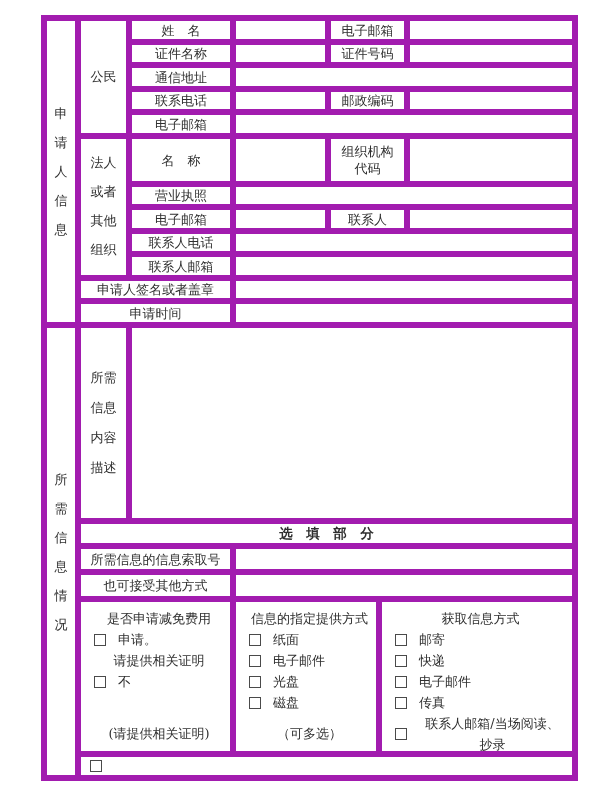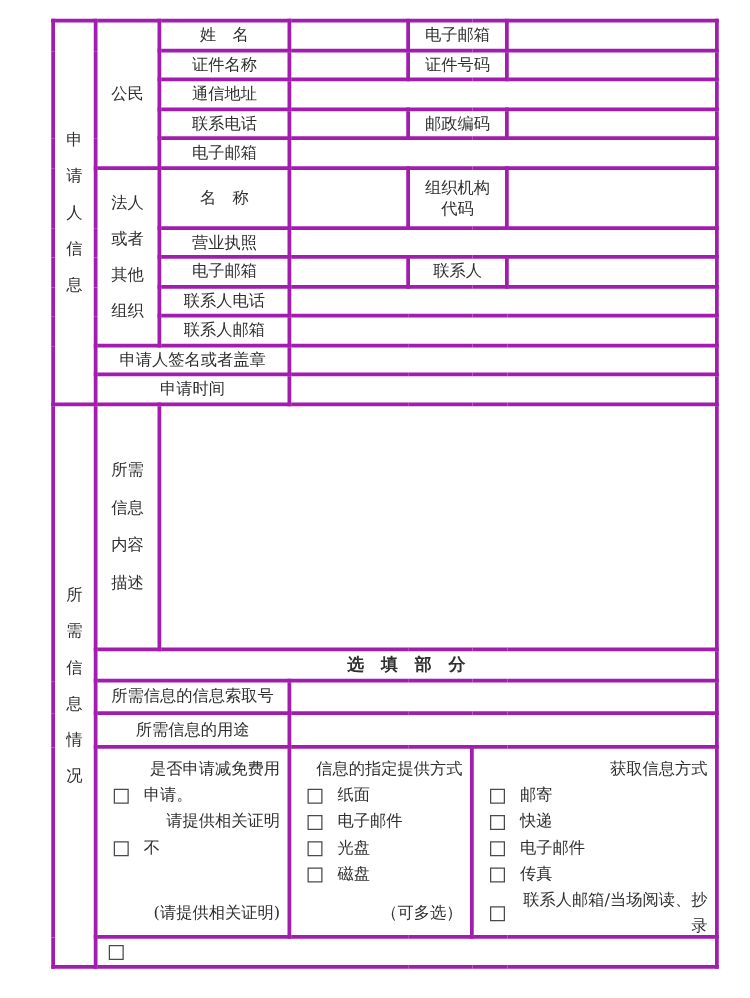--- a/index.html
+++ b/index.html
@@ -20,36 +20,36 @@
   }
   table.form {
     position: absolute;
     left: 41px;
     top: 15px;
     width: 531px;
     border-collapse: collapse;
     table-layout: fixed;
   }
   td {
-    border: 3px solid #a21caf;
+    border: 6px solid #a21caf;
     font-size: 13px;
     line-height: 17px;
     text-align: center;
     vertical-align: middle;
     padding: 0;
     overflow: hidden;
     background: #ffffff;
   }
   .multiline { white-space: pre-line; }
   .vtitle   { line-height: 29px; letter-spacing: 0; }
   .grouplbl { line-height: 29px; font-family: Liberation Mono, monospace; }
   .desclbl  { line-height: 30px; }
   .optional-header { font-weight: bold; font-size: 13.5px; }
   
-  td.cbcol { vertical-align: top; text-align: right; }
+  td.cbcol { vertical-align: top; text-align: center; }
   .cbstack {
     display: flex;
     flex-direction: column;
     box-sizing: border-box;
     height: 149px;
     padding: 6px 6px 7px 13px;
   }
   .cbhead { line-height: 21px; }
   .opt {
     display: flex;
@@ -181,21 +181,21 @@
       <td colspan="5"></td>
     </tr>
     <tr class="h29">
       <td colspan="6" class="optional-header">选　填　部　分</td>
     </tr>
     <tr class="h26">
       <td colspan="2">所需信息的信息索取号</td>
       <td colspan="4"></td>
     </tr>
     <tr class="h27">
-      <td colspan="2">所需信息的用途</td>
+      <td colspan="2">也可接受其他方式</td>
       <td colspan="4"></td>
     </tr>
     <tr class="h151">
       <td colspan="2" class="cbcol">
         <div class="cbstack">
           <div class="cbhead">是否申请减免费用</div>
           <div class="opt">
             <span class="cb"></span>
             <span>申请。</span>
           </div>

